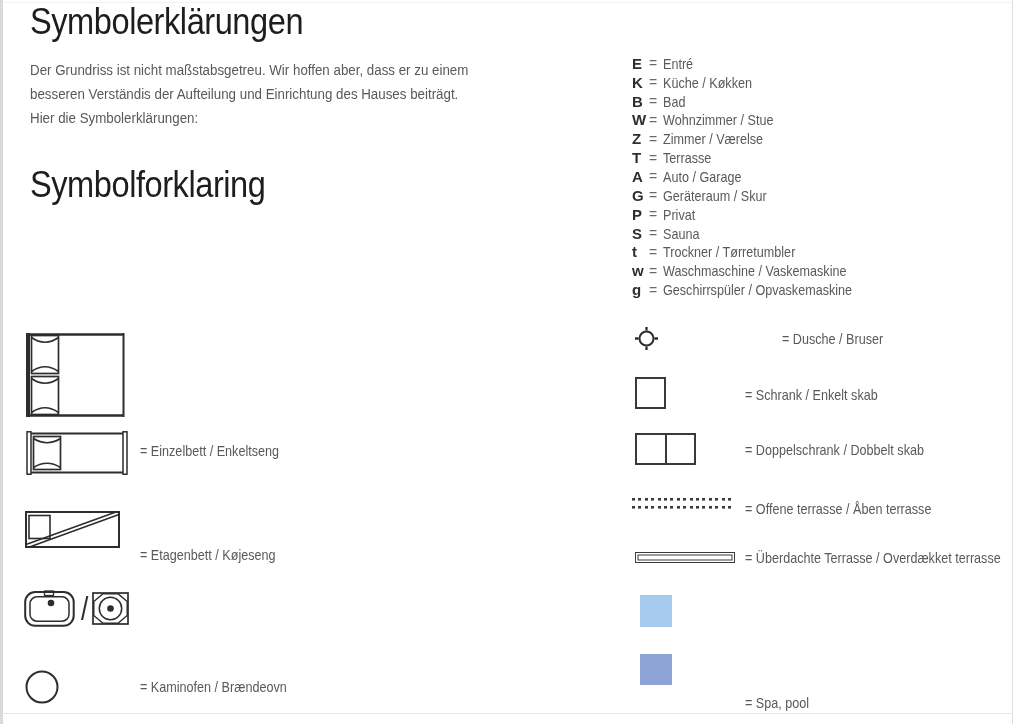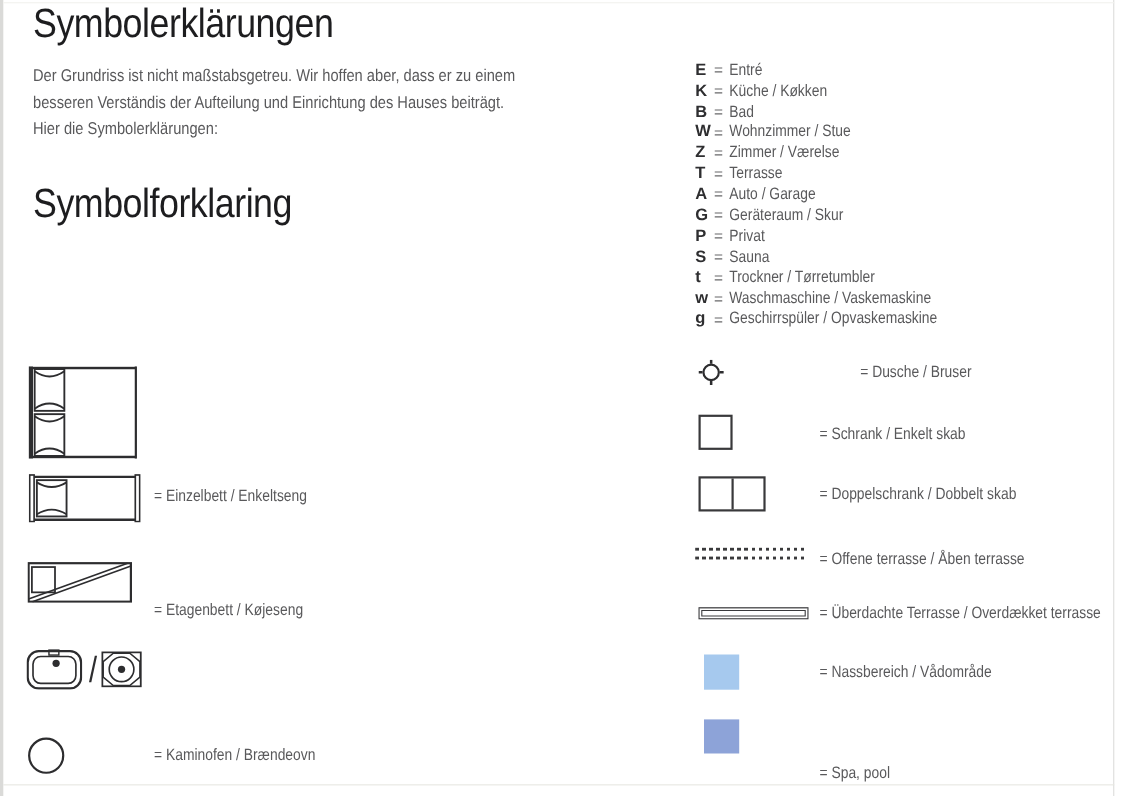--- a/index.html
+++ b/index.html
@@ -234,18 +234,17 @@
   </div>
   <div class="lbl" style="left:745px;top:441px;"><span class="t">= Doppelschrank / Dobbelt skab</span></div>
 
   <div class="sym" id="sym-open-terrace" style="left:632px;top:498px;"></div>
   <div class="lbl" style="left:745px;top:500px;"><span class="t">= Offene terrasse / Åben terrasse</span></div>
 
   <div class="sym" id="sym-covered-terrace" style="left:635px;top:552px;"></div>
   <div class="lbl" style="left:745px;top:549px;"><span class="t">= Überdachte Terrasse / Overdækket terrasse</span></div>
 
   <div class="swatch" style="left: 640px; top: 595px; background: rgb(166, 201, 238);"></div>
-  <div class="lbl" style="left:745px;top:602px;"><span class="t">= Nassbereich / Vådområde</span></div>
 
   <div class="swatch" style="left: 640px; top: 654px; height: 31px; background: rgb(141, 163, 216);"></div>
   <div class="lbl" style="left:745px;top:694px;"><span class="t">= Spa, pool</span></div>
 
 </div>
 
 </body></html>

